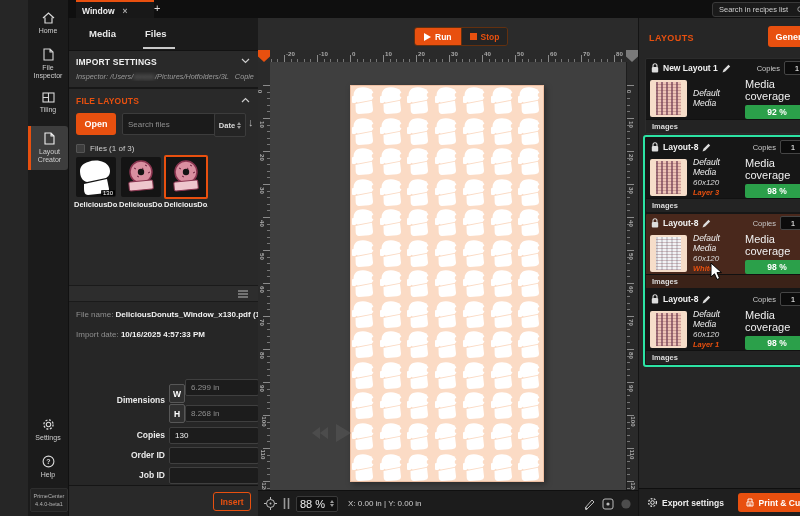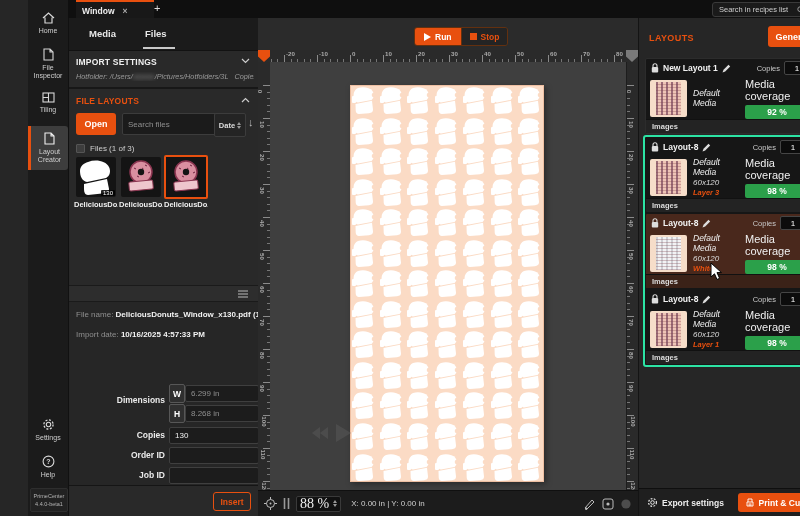--- a/index.html
+++ b/index.html
@@ -80,21 +80,21 @@
   #corner-tl{left:0;top:32px;background:#e8500f;clip-path:polygon(0 0,100% 0,100% 55%,50% 100%,0 55%);}
   #corner-tr{left:368px;top:32px;background:#7a7a7a;clip-path:polygon(0 0,100% 0,100% 55%,50% 100%,0 55%);}
   #corner-bl{left:1px;top:466px;background:#7a7a7a;width:10px;height:8px;border-radius:0 0 4px 1px;}
   #corner-br{left:369px;top:466px;background:#7a7a7a;width:10px;height:8px;border-radius:0 0 1px 4px;}
   #cnv{position:absolute;left:12px;top:44px;width:356px;height:428px;background:#3f3f3f;overflow:hidden;}
   #sheet{position:absolute;left:80px;top:23px;width:194px;height:397px;background:#fbdbc5;box-shadow:0 0 0 1px #eebfa2 inset, 2px 2px 6px rgba(0,0,0,.35);}
   #sheet .cell{position:absolute;width:24px;height:27px;}
   #ghost-controls{position:absolute;left:42px;top:362px;display:flex;align-items:center;gap:6px;opacity:.55;}
   #statusbar{position:absolute;left:0;top:472px;width:380px;height:26px;background:#1c1c1c;border-top:1px solid #101010;display:flex;align-items:center;padding:0 6px;box-sizing:border-box;gap:6px;color:#cfcfcf;}
   #zoom-box{display:flex;align-items:center;height:14px;background:#111;border:1px solid #3a3a3a;border-radius:2px;padding:0 3px;gap:4px;}
-  #zoom-box .zval{font-size:14px;color:#eee;min-width:26px;font-family:Liberation Serif, serif;}
+  #zoom-box .zval{font-size:11px;color:#eee;min-width:26px;}
   .stepper{display:flex;flex-direction:column;gap:1px;}
   .stepper i{width:0;height:0;border-left:2.5px solid transparent;border-right:2.5px solid transparent;}
   .stepper .up{border-bottom:3px solid #999;} .stepper .dn{border-top:3px solid #999;}
   #coords{font-size:8px;color:#cfcfcf;margin-left:4px;}
   #sb-right-icons{margin-left:auto;display:flex;align-items:center;gap:6px;}
 
   
   #right-panel{left:610px;top:18px;width:190px;height:498px;background:#262626;border-left:1px solid #141414;}
   #layouts-title{position:absolute;left:10px;top:15px;font-size:9px;font-weight:bold;color:#e8500f;letter-spacing:.4px;}
   #generate-btn{position:absolute;right:7px;top:8px;width:54px;height:21px;background:#e8500f;border:0;border-radius:3px;color:#fff;font-size:9px;font-weight:bold;cursor:pointer;}
@@ -201,21 +201,21 @@
       <span class="lp-tab" style="left:76px">Files</span>
       <div id="lp-tab-underline"></div>
     </div>
 
     <div id="import-settings">
       <span id="import-title">IMPORT SETTINGS</span>
       <svg class="chev" style="top:7px" width="9" height="6" viewBox="0 0 9 6">
           <path d="M1 1 L4.5 4.5 L8 1" fill="none" stroke="#ccc" stroke-width="1.2"></path>
         </svg>
       <div id="import-sub">
-        <span>Hotfolder:</span>
+        <span>Inspector:</span>
         <span>/Users/</span><span class="blur">xxxxxx</span><span>/Pictures/Hotfolders/3L</span>
         &nbsp;&nbsp;<span>Copies: 1...</span>
       </div>
     </div>
 
     <div id="file-manager">
       <span id="fm-title">FILE LAYOUTS</span>
       <svg class="chev" style="top:8px" width="9" height="6" viewBox="0 0 9 6">
           <path d="M1 5 L4.5 1.5 L8 5" fill="none" stroke="#ccc" stroke-width="1.2"></path>
         </svg>
@@ -270,21 +270,21 @@
 
     <div id="details">
       <div class="d-row" style="top:10px">
         <span>File name:</span> <b>DeliciousDonuts_Window_x130.pdf (1/3)</b>
       </div>
       <div class="d-row" style="top:30px">
         <span>Import date:</span> <b>10/16/2025 4:57:33 PM</b>
       </div>
       <span class="f-label" style="left:8px;top:95px">Dimensions</span>
       <span class="wh-box" style="top:84px">W</span>
-      <span class="wh-val" style="top:85px">6.299 in</span>
+      <span class="wh-val" style="top:79px">6.299 in</span>
       <span class="wh-box" style="top:104px">H</span>
       <span class="wh-val" style="top:105px">8.268 in</span>
       <span class="f-label" style="left:8px;top:130px">Copies</span>
       <input class="f-input" style="top: 127px;" value="130">
       <span class="f-label" style="left:8px;top:150px">Order ID</span>
       <input class="f-input" style="top: 147px;" value="">
       <span class="f-label" style="left:8px;top:170px">Job ID</span>
       <input class="f-input" style="top: 167px;" value="">
       <span class="f-label" style="left:8px;top:190px">Job name</span>
       <input class="f-input" style="top: 187px;" value="DeliciousDonuts">

